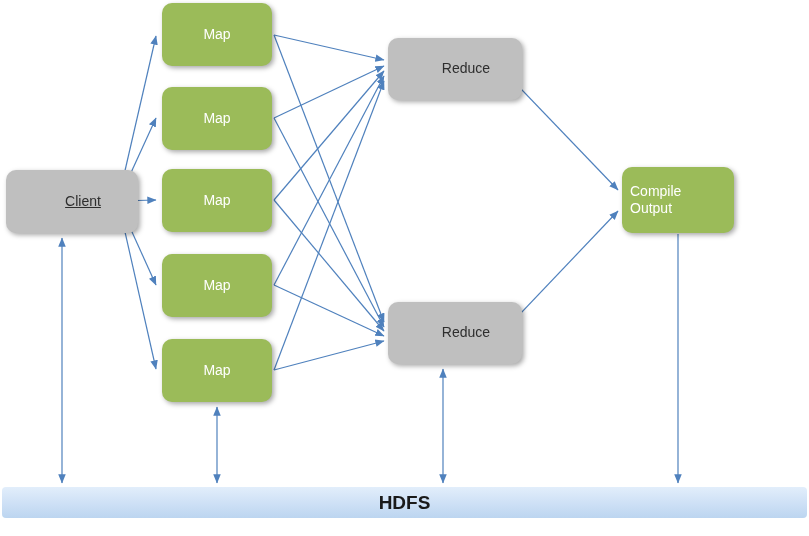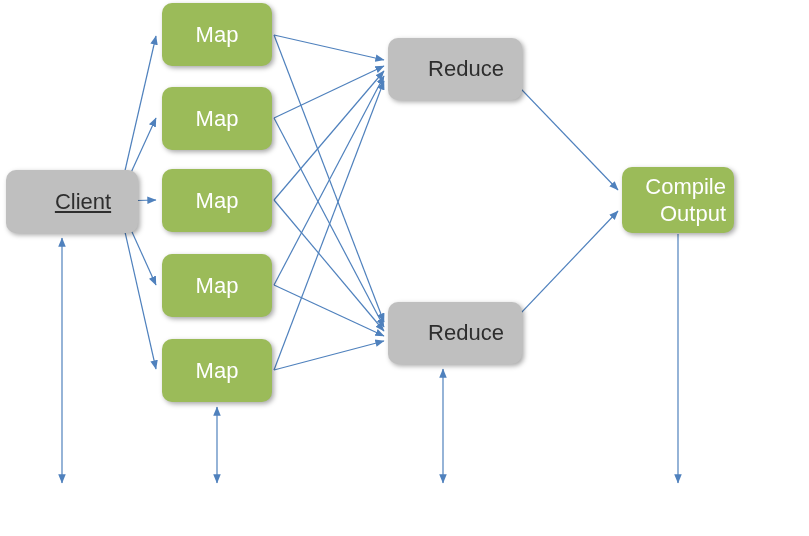--- a/index.html
+++ b/index.html
@@ -22,22 +22,22 @@
     width: 809px;
     height: 536px;
     pointer-events: none;
   }
   .node {
     position: absolute;
     border-radius: 10px;
     display: flex;
     align-items: center;
     justify-content: center;
-    text-align: right;
-    font-size: 22px;
+    text-align: left;
+    font-size: 14px;
     box-shadow: 2px 2px 5px rgba(0,0,0,0.35);
     line-height: 1.25;
   }
   .node.green {
     background: #9bbb59;
     color: #ffffff;
   }
   .node.gray {
     background: #bfbfbf;
     color: #2e2e2e;
@@ -133,14 +133,17 @@
     <span>Reduce</span>
   </div>
   <div class="node gray reduce2">
     <span>Reduce</span>
   </div>
 
   <div class="node green compile">
     <span>Compile Output</span>
   </div>
 
+  <div class="hdfs-bar">
+    <span>HDFS</span>
+  </div>
 
 </div>
 
 </body></html>

